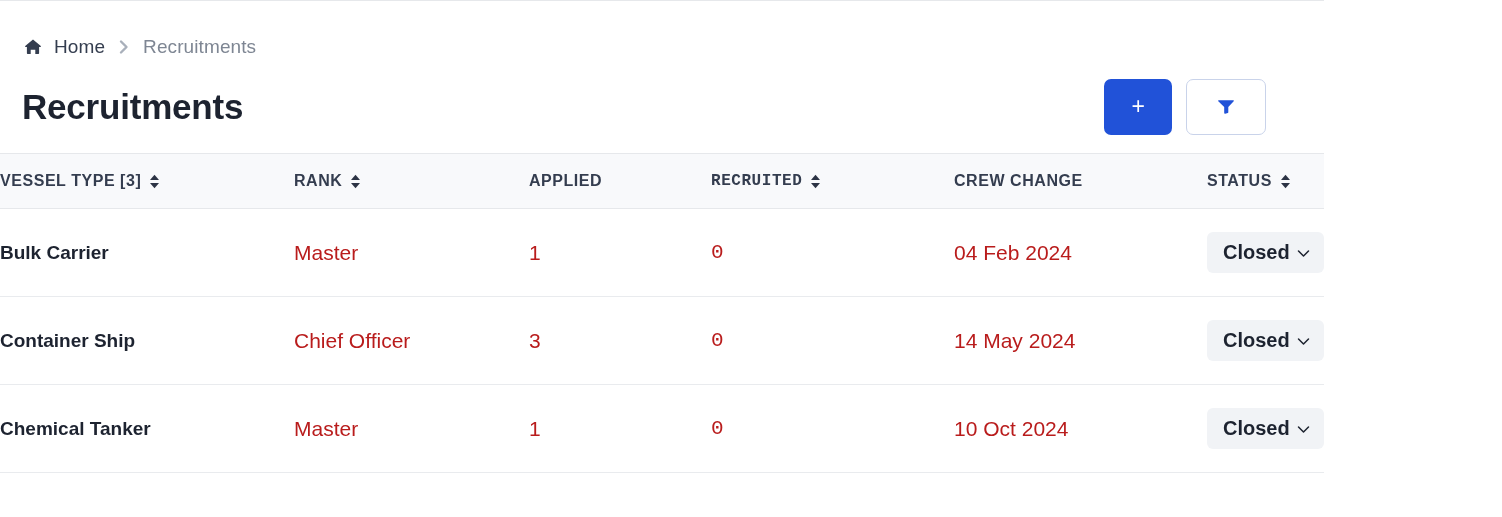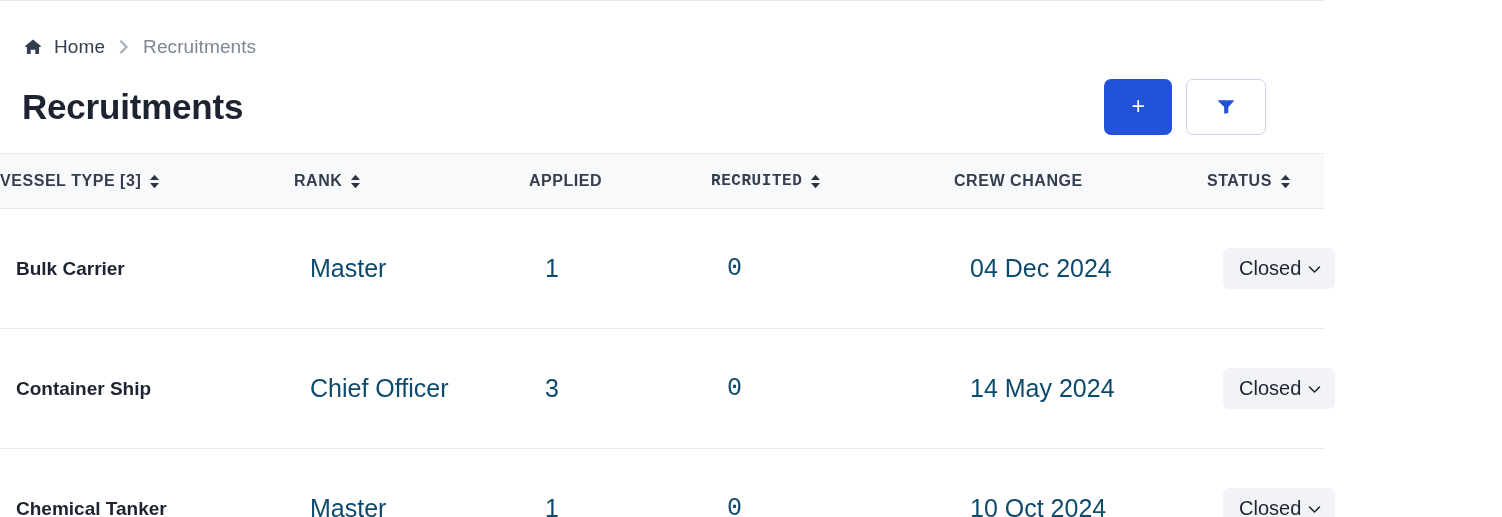--- a/index.html
+++ b/index.html
@@ -144,55 +144,56 @@
   }
   .sort-icon {
     display: inline-flex;
     flex-direction: column;
     align-items: center;
     justify-content: center;
     gap: 2px;
     color: #2c3344;
   }
   .table td {
-    padding: 16px;
+    padding: 0;
     height: 87px;
     border-bottom: 1px solid #e9ebee;
     vertical-align: middle;
     font-size: 19px;
   }
   .c-vessel { padding-left: 33px; width: 294px; }
   .c-rank   { width: 235px; }
   .c-applied{ width: 182px; }
   .c-recruited { width: 243px; font-family: Liberation Mono, monospace; }
   .c-crew   { width: 253px; }
   .c-status { width: auto; }
 
   .cell-vessel {
     font-weight: 700;
     color: #1d2330;
     font-size: 19px;
   }
   .cell-muted {
-    color: #0c4a6e;
-    font-size: 25px;
+    color: #b91c1c;
+    font-size: 21px;
     font-weight: 400;
   }
   .status-pill {
     display: inline-flex;
     align-items: center;
     gap: 7px;
     background: #f1f3f6;
     border: none;
     border-radius: 6px;
     padding: 9px 14px 9px 16px;
     font-family: inherit;
     font-size: 20px;
     color: #1d2330;
     cursor: pointer;
+    font-weight: bold;
   }
   .chev-down {
     display: inline-block;
     color: #1d2330;
     line-height: 1;
     font-size: 13px;
     margin-top: 2px;
   }
 </style>
 </head>
@@ -298,21 +299,21 @@
         <td class="c-rank">
           <span class="cell-muted">Master</span>
         </td>
         <td class="c-applied">
           <span class="cell-muted">1</span>
         </td>
         <td class="c-recruited">
           <span class="cell-muted">0</span>
         </td>
         <td class="c-crew">
-          <span class="cell-muted">04 Dec 2024</span>
+          <span class="cell-muted">04 Feb 2024</span>
         </td>
         <td class="c-status">
           <button class="status-pill">
             <span>Closed</span>
             <span class="chev-down">
               <svg width="13" height="9" viewBox="0 0 13 9" aria-hidden="true">
                 <path d="M1.5 2 6.5 7 11.5 2" fill="none" stroke="currentColor" stroke-width="1.5" stroke-linecap="round" stroke-linejoin="round"></path>
               </svg>
             </span>
           </button>

